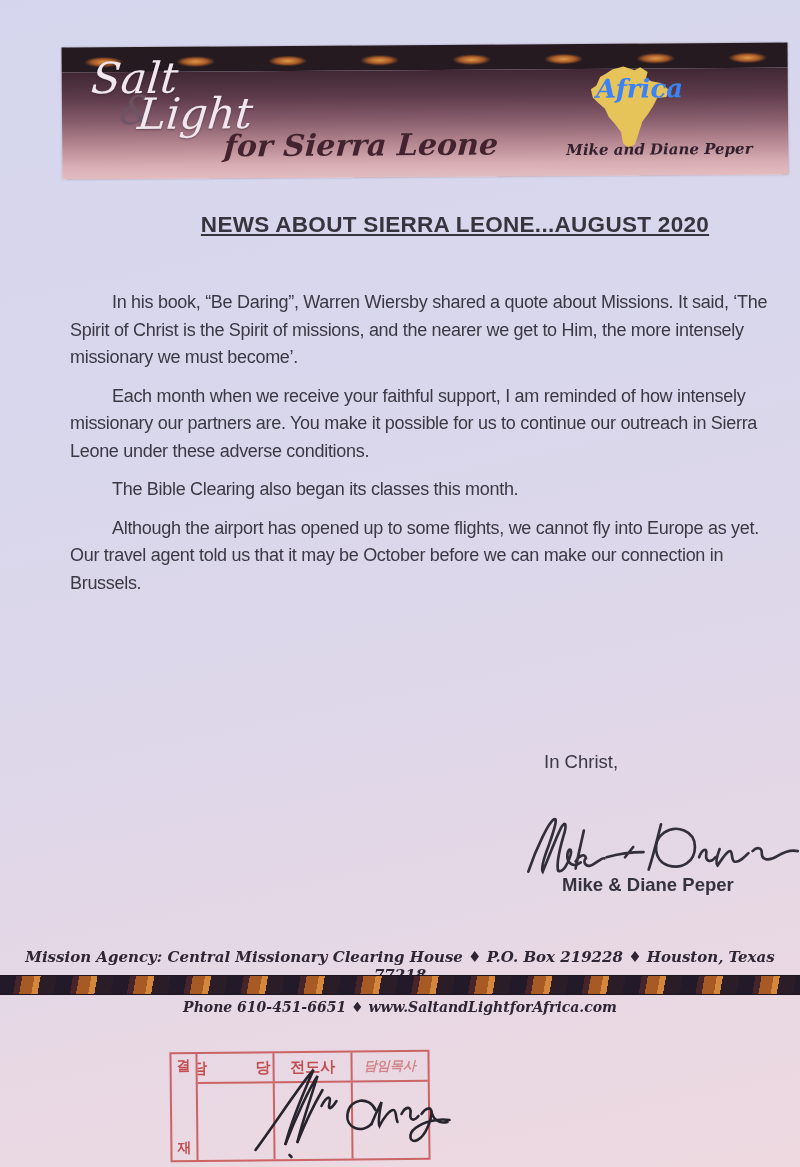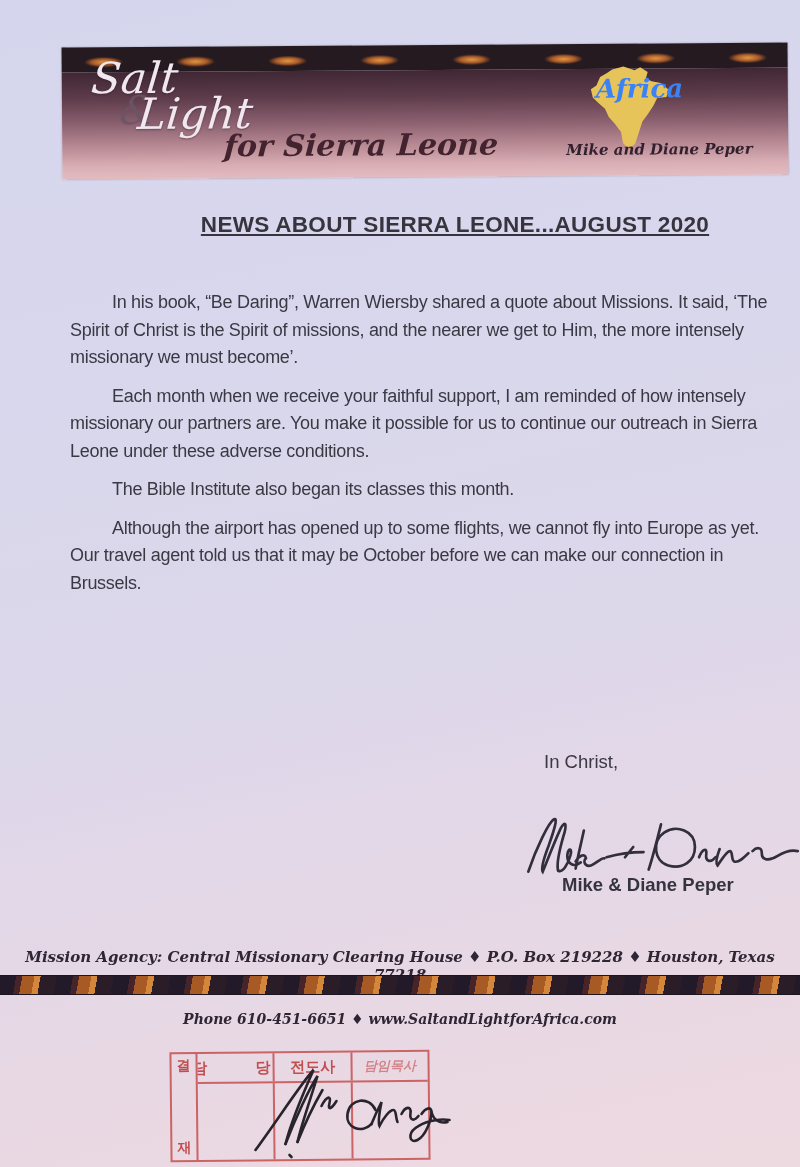--- a/index.html
+++ b/index.html
@@ -37,21 +37,21 @@
   .printed-name{position:absolute;left:562px;top:874px;font-size:18.5px;font-weight:bold;color:#363340;}
   
   .agency-line{position:absolute;left:0;top:948px;width:800px;text-align:center;
     font-family:"DejaVu Serif","Liberation Serif",serif;font-style:italic;font-weight:bold;
     font-size:15px;color:#2e2535;}
   .band{position:absolute;left:0;top:975px;width:800px;height:18px;
     background:repeating-linear-gradient(100deg,#221a28 0 16px,#47242a 16px 22px,#a85a24 22px 34px,#d4873a 34px 40px,#2a1d28 40px 56px);
     border-top:1px solid #1c1520;border-bottom:1px solid #1c1520;}
   .contact-line{position:absolute;left:0;top:999px;width:800px;text-align:center;
     font-family:"DejaVu Serif","Liberation Serif",serif;font-style:italic;font-weight:bold;
-    font-size:14px;color:#2e2535;margin-top:12px;}
+    font-size:14px;color:#2e2535;}
   
   .stamp{position:absolute;left:170px;top:1051px;width:256px;height:106px;
     border:2.5px solid rgba(196,70,70,.8);display:flex;transform:rotate(-0.6deg);
     color:rgba(190,62,62,.9);}
   .stamp-side{width:24px;border-right:2px solid rgba(196,70,70,.8);display:flex;flex-direction:column;
     justify-content:space-between;align-items:center;padding:3px 0;font-size:14px;font-weight:bold;}
   .stamp-main{flex:1;display:flex;flex-direction:column;}
   .stamp-header{display:flex;height:28px;border-bottom:2px solid rgba(196,70,70,.8);}
   .stamp-cell{flex:1;display:flex;align-items:center;justify-content:center;
     font-size:15px;font-weight:bold;border-right:2px solid rgba(196,70,70,.8);overflow:hidden;white-space:nowrap;}
@@ -78,21 +78,21 @@
   </svg>
   <div class="script africa-label">Africa</div>
   <div class="script banner-names">Mike and Diane Peper</div>
 </div>
 
 <div class="title">NEWS ABOUT SIERRA LEONE...AUGUST 2020</div>
 
 <div class="letter">
   <p class="para">In his book, “Be Daring”, Warren Wiersby shared a quote about Missions.  It said, ‘The Spirit of Christ is the Spirit of missions, and the nearer we get to Him, the more intensely missionary we must become’.</p>
   <p class="para">Each month when we receive your faithful support, I am reminded of how intensely missionary our partners are.  You make it possible for us to continue our outreach in Sierra Leone under these adverse conditions.</p>
-  <p class="para">The Bible Institute also began its classes this month.</p>
+  <p class="para">The Bible Clearing also began its classes this month.</p>
   <p class="para">Although the airport has opened up to some flights, we cannot fly into Europe as yet.  Our travel agent told us that it may be October before we can make our connection in Brussels.</p>
 </div>
 
 <div class="salutation">In Christ,</div>
 <svg class="sig-main" viewBox="0 0 270 70" fill="none" stroke="#322e3c" stroke-width="2.6" stroke-linecap="round">
   <path d="M6,58 C14,34 26,10 31,7 C35,5 31,18 26,32 C21,45 18,55 20,58 C25,46 33,25 38,15 C42,8 44,12 40,24 C36,38 33,50 35,57"></path>
   <path d="M35,57 C39,60 45,50 47,42 C49,35 45,35 44,41 C43,49 49,55 57,49"></path>
   <path d="M60,18 C57,32 54,44 52,55 M52,48 C56,42 61,40 62,45 C58,49 63,55 69,51 C74,48 78,44 80,45"></path>
   <path d="M82,44 C96,40 108,39 118,39 M100,44 L108,34"></path>
   <path d="M168,34 C168,18 150,12 138,20 C126,28 128,48 142,52 C156,56 168,48 168,34 Z"></path>

